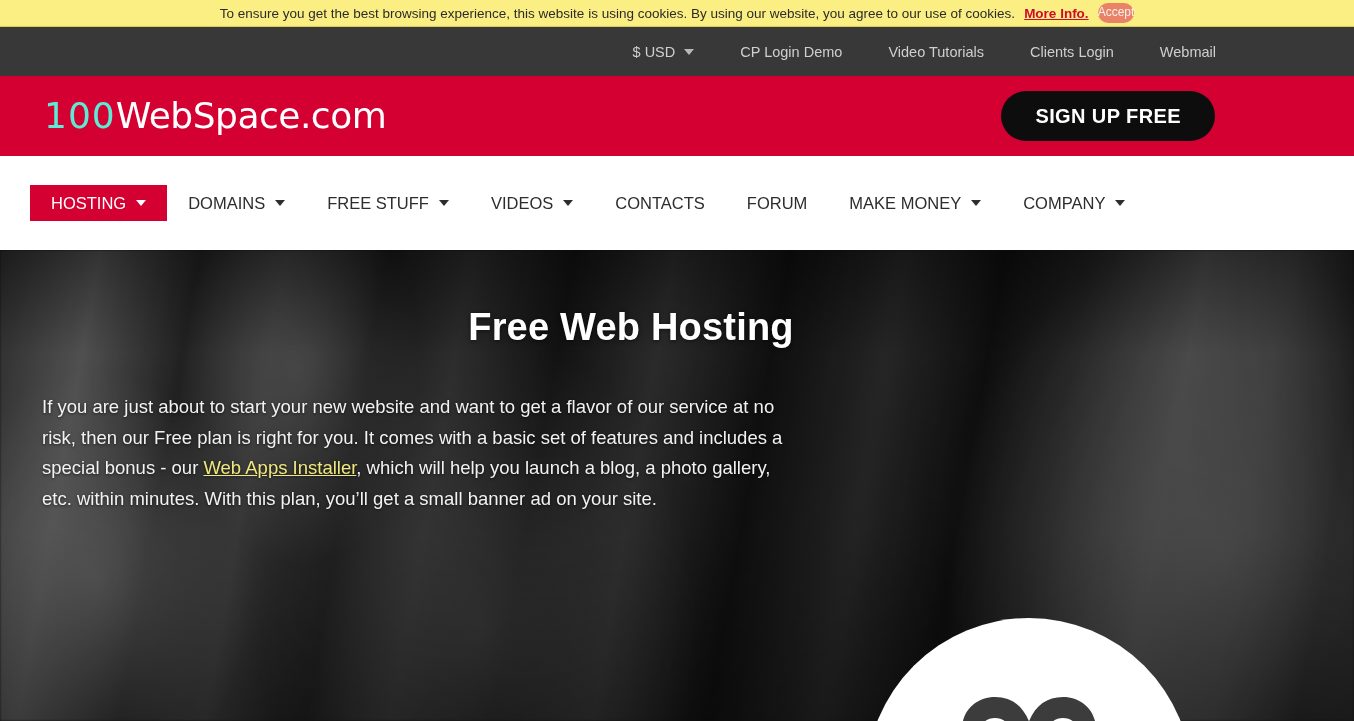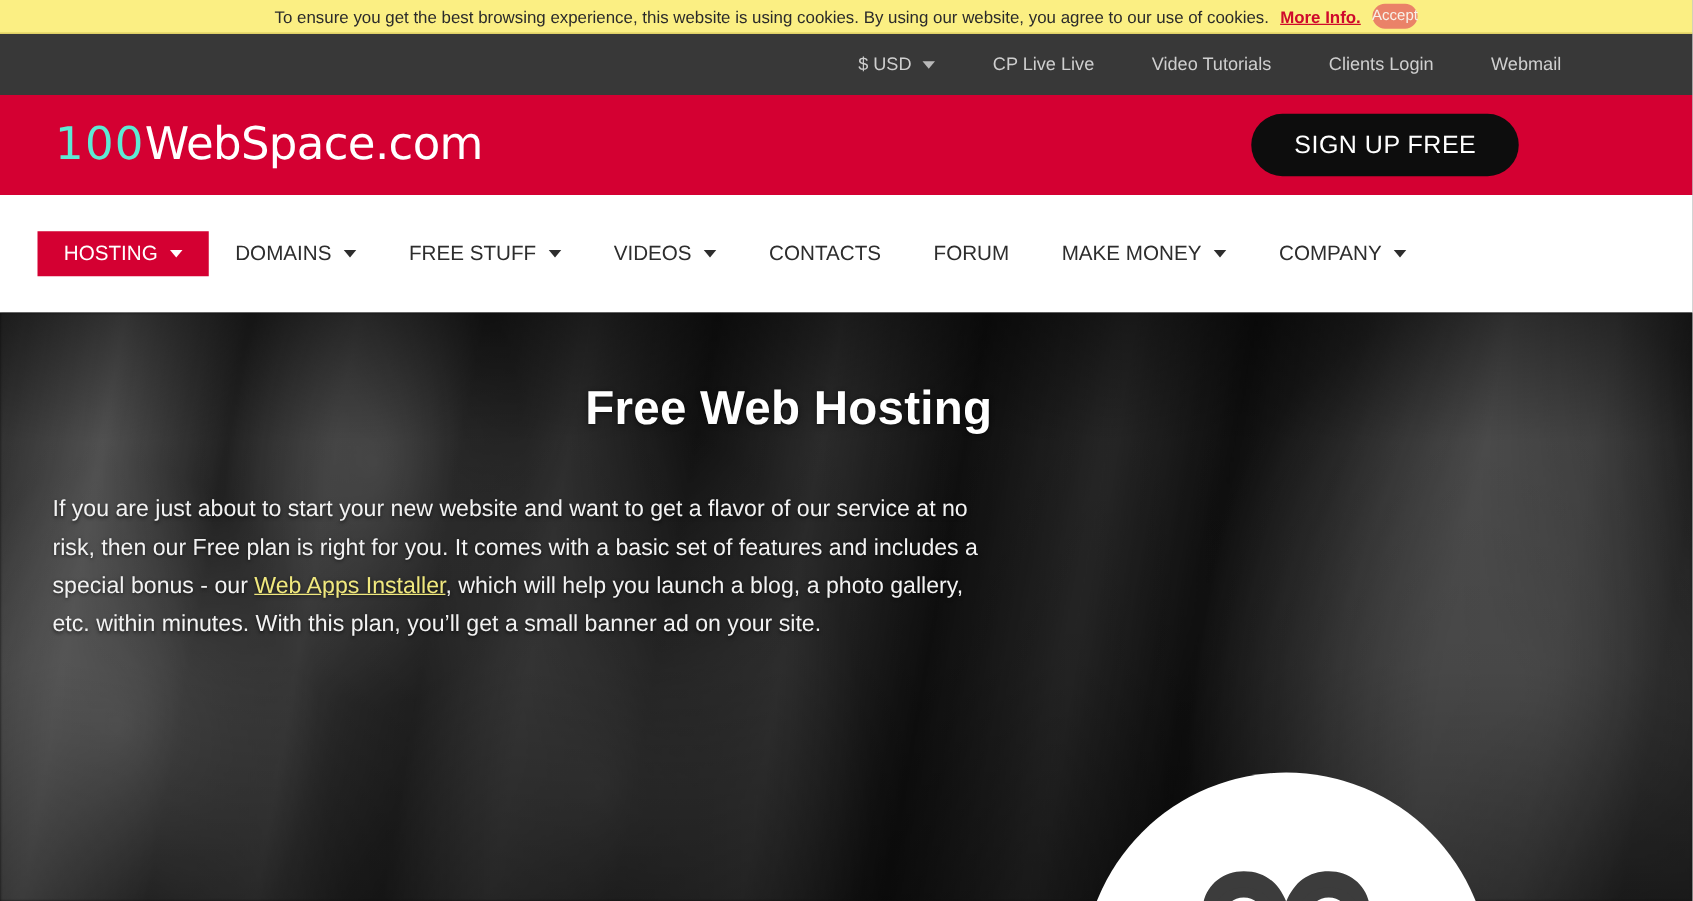--- a/index.html
+++ b/index.html
@@ -49,21 +49,21 @@
     line-height: 1.1;
   }
 
   
   .topbar {
     height: 49px;
     background: #383838;
     display: flex;
     align-items: center;
     justify-content: flex-end;
-    padding-right: 82px;
+    padding-right: 115px;
     box-sizing: border-box;
   }
   .topbar-list {
     display: flex;
     align-items: center;
     gap: 0;
   }
   .topbar-item {
     color: #cfcfcf;
     font-size: 14.5px;
@@ -104,21 +104,21 @@
   .logo .logo-100 { color: #5eead4; letter-spacing: 1px; }
   .logo .logo-name { color: #ffffff; }
   .signup-btn {
     background: #0d0d0d;
     color: #ffffff;
     border: none;
     border-radius: 28px;
     height: 50px;
     padding: 0 34px;
     font-size: 20px;
-    font-weight: normal;
+    font-weight: bold;
     letter-spacing: 0.4px;
     font-family: "Liberation Sans", sans-serif;
     cursor: pointer;
   }
 
   
   .mainnav {
     height: 94px;
     background: #ffffff;
     display: flex;
@@ -230,21 +230,21 @@
   <button class="cookie-accept">Accept</button>
 </div>
 
 <div class="topbar">
   <div class="topbar-list">
     <div class="topbar-item">
       <span>$ USD</span>
       <span class="caret-down"></span>
     </div>
     <div class="topbar-item">
-      <span>CP Live Live</span>
+      <span>CP Login Demo</span>
     </div>
     <div class="topbar-item">
       <span>Video Tutorials</span>
     </div>
     <div class="topbar-item">
       <span>Clients Login</span>
     </div>
     <div class="topbar-item">
       <span>Webmail</span>
     </div>

